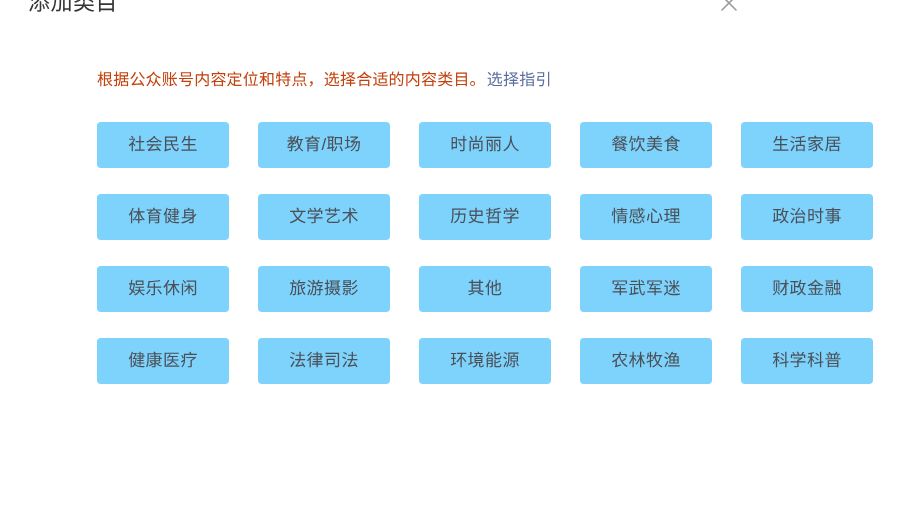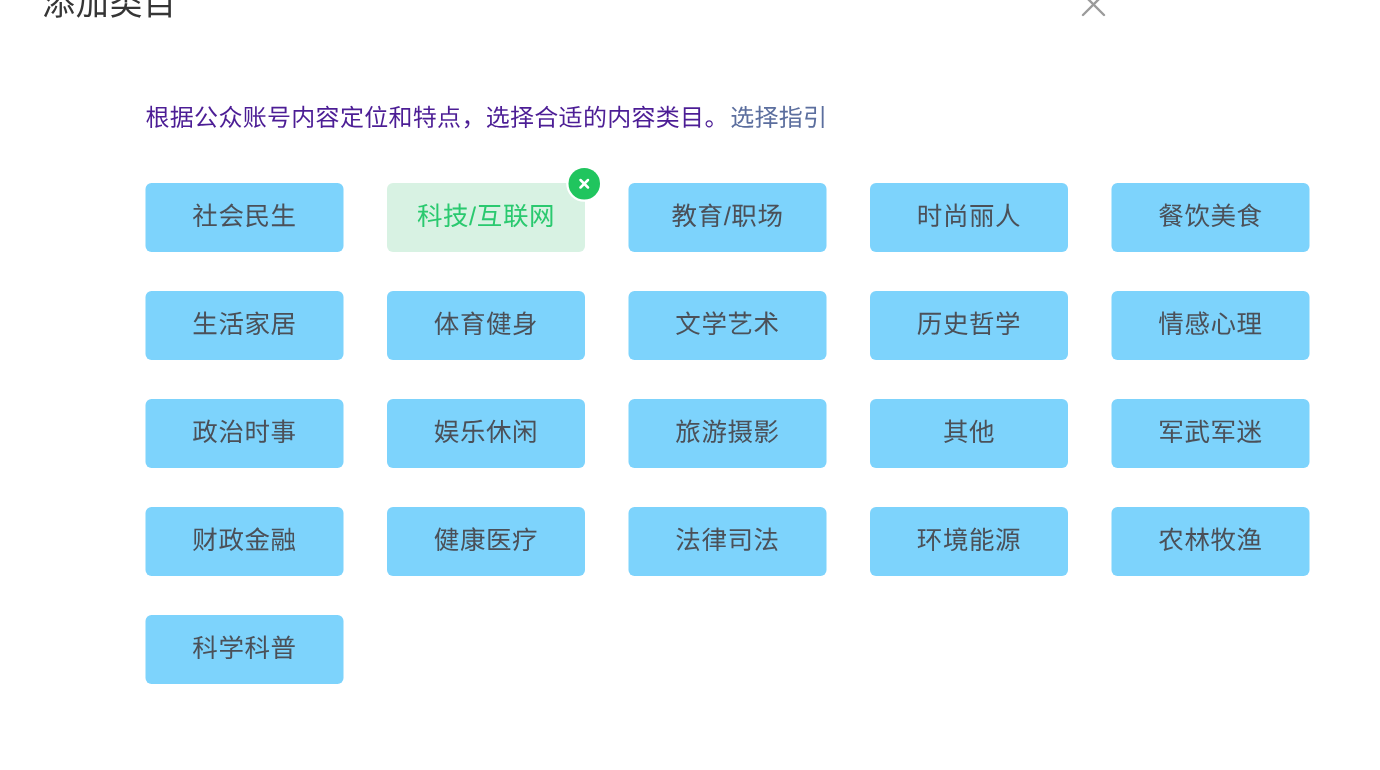--- a/index.html
+++ b/index.html
@@ -52,21 +52,21 @@
     position: absolute;
     left: 97px;
     top: 68px;
     font-size: 16px;
     line-height: 24px;
     color: #9a9a9a;
     white-space: nowrap;
     letter-spacing: 0.2px;
   }
   #desc-row .desc-text {
-    color: #4c1d95;
+    color: #c2410c;
   }
   #desc-row .guide-link {
     color: #5b6e9e;
     text-decoration: none;
     cursor: pointer;
     margin-left: 1px;
   }
 
   
   #chip-grid {
@@ -131,26 +131,20 @@
       <line x1="24" y1="10" x2="10" y2="24" stroke="#9b9b9b" stroke-width="1.6" stroke-linecap="round"></line>
     </svg>
   </div>
 
   <div id="desc-row">
     <span class="desc-text">根据公众账号内容定位和特点，选择合适的内容类目。</span><a class="guide-link" href="#">选择指引</a>
   </div>
 
   <div id="chip-grid">
       <div class="chip"><span>社会民生</span></div>
-      <div class="chip selected"><span>科技/互联网</span><span class="chip-remove">
-          <svg width="11" height="11" viewBox="0 0 11 11">
-            <line x1="3" y1="3" x2="8" y2="8" stroke="#ffffff" stroke-width="1.7" stroke-linecap="round"></line>
-            <line x1="8" y1="3" x2="3" y2="8" stroke="#ffffff" stroke-width="1.7" stroke-linecap="round"></line>
-          </svg>
-        </span></div>
       <div class="chip"><span>教育/职场</span></div>
       <div class="chip"><span>时尚丽人</span></div>
       <div class="chip"><span>餐饮美食</span></div>
       <div class="chip"><span>生活家居</span></div>
       <div class="chip"><span>体育健身</span></div>
       <div class="chip"><span>文学艺术</span></div>
       <div class="chip"><span>历史哲学</span></div>
       <div class="chip"><span>情感心理</span></div>
       <div class="chip"><span>政治时事</span></div>
       <div class="chip"><span>娱乐休闲</span></div>

